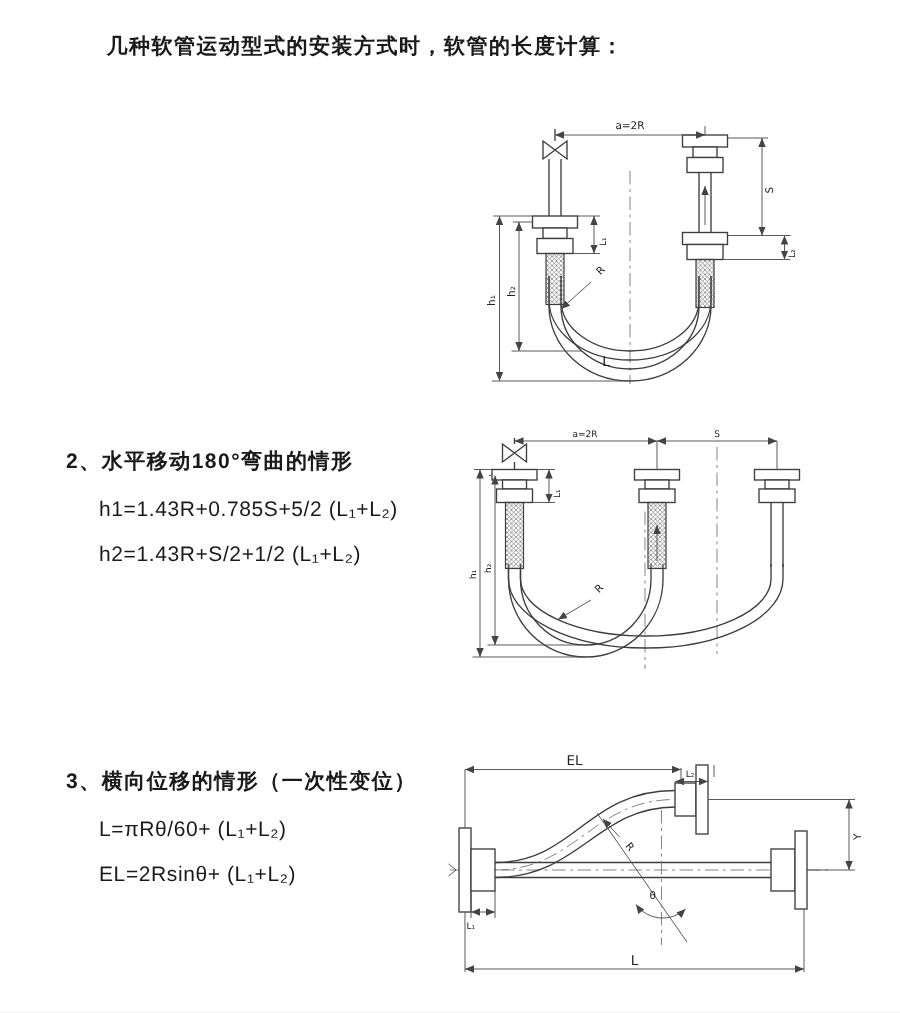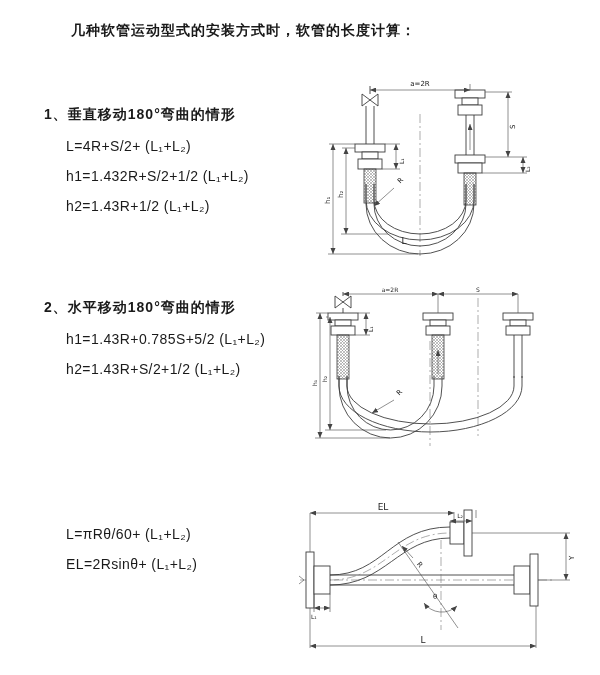--- a/index.html
+++ b/index.html
@@ -22,34 +22,29 @@
   .dim-s{font-size:6px;}
   .dim-l{font-size:9px;}
 </style>
 </head>
 <body>
 
 <div id="page">
 
   <div class="title">几种软管运动型式的安装方式时，软管的长度计算：</div>
 
-  <div class="section" style="top:106px">
-    <div class="sec-heading">1、垂直移动180°弯曲的情形</div>
-    <div class="formula">L=4R+S/2+ (L₁+L₂)</div>
-    <div class="formula">h1=1.432R+S/2+1/2 (L₁+L₂)</div>
-    <div class="formula">h2=1.43R+1/2 (L₁+L₂)</div>
-  </div>
 
   <div class="section" style="top:299px">
     <div class="sec-heading">2、水平移动180°弯曲的情形</div>
     <div class="formula">h1=1.43R+0.785S+5/2 (L₁+L₂)</div>
     <div class="formula">h2=1.43R+S/2+1/2 (L₁+L₂)</div>
   </div>
 
   <div class="section" style="top:512px">
+    <div class="sec-heading">3、横向位移的情形（一次性变位）</div>
     <div class="formula">L=πRθ/60+ (L₁+L₂)</div>
     <div class="formula">EL=2Rsinθ+ (L₁+L₂)</div>
   </div>
 
   <svg style="left:308px;top:72px" width="282" height="188" viewBox="0 0 282 188">
     <defs>
       <marker id="aE" markerWidth="8" markerHeight="6" refX="6" refY="2.5" orient="auto" markerUnits="userSpaceOnUse">
         <path d="M0,0 L6,2.5 L0,5 Z" fill="#444"></path>
       </marker>
       <marker id="aS" markerWidth="8" markerHeight="6" refX="0" refY="2.5" orient="auto" markerUnits="userSpaceOnUse">

